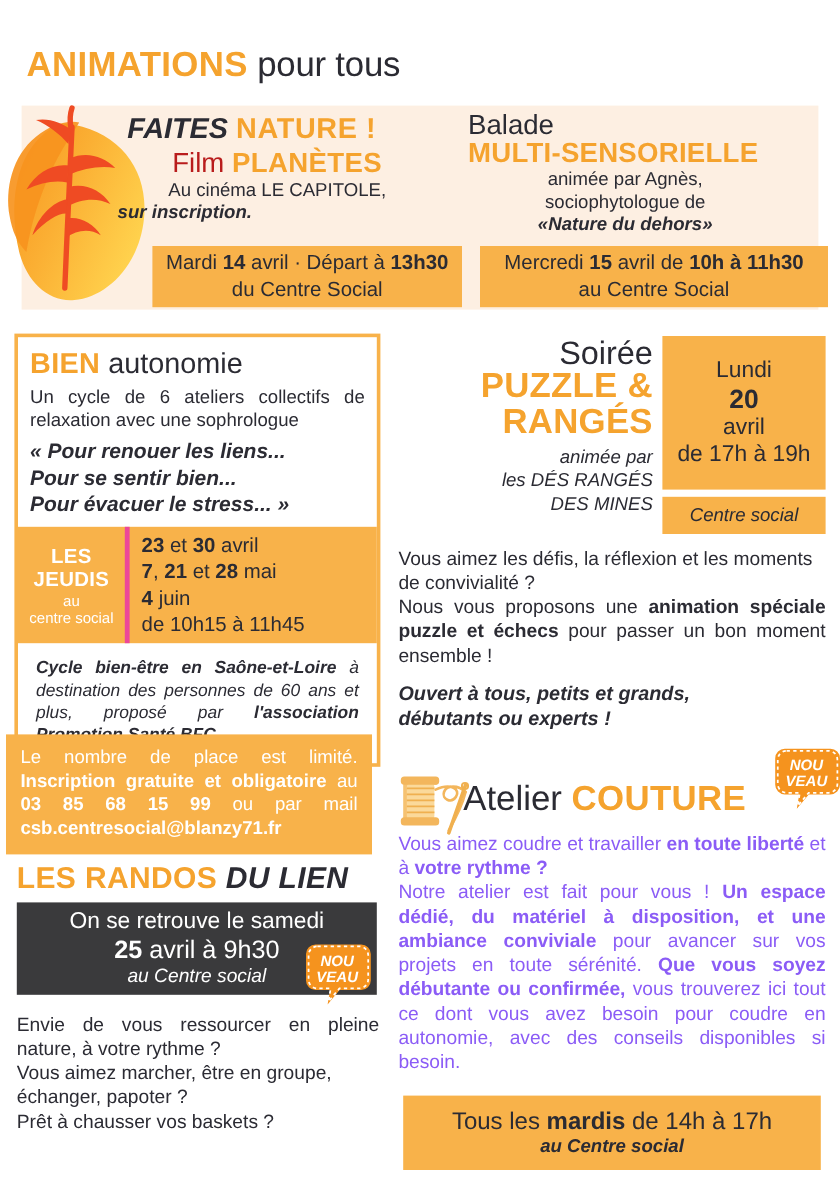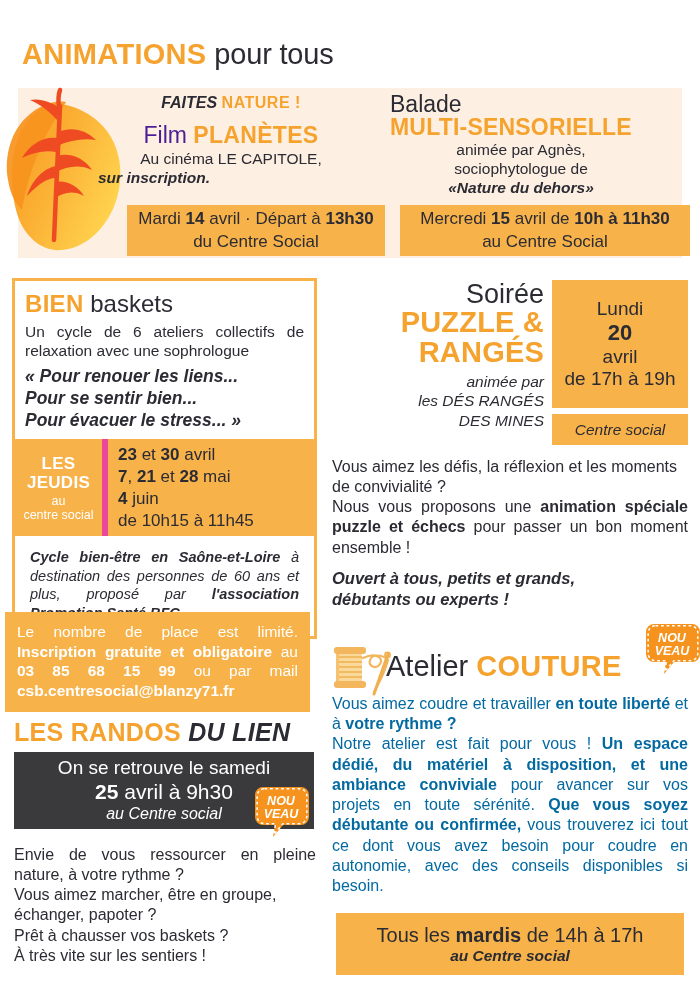--- a/index.html
+++ b/index.html
@@ -59,37 +59,36 @@
     width: 124px;
     height: 184px;
     pointer-events: none;
   }
 
   .faites-nature {
     position: absolute;
     left: 88px;
     top: 6px;
     width: 250px;
-    text-align: center;
-    font-size: 16px;
+    font-size: 24px;
     white-space: nowrap;
   }
   .faites-nature .fn-a { font-weight: 700; font-style: italic; color: #2b2b33; }
   .faites-nature .fn-b { font-weight: 700; color: #f5a32e; letter-spacing: 0.5px; }
 
   .film-line {
     position: absolute;
     left: 88px;
     top: 34px;
     width: 250px;
     text-align: center;
     font-size: 23px;
     white-space: nowrap;
   }
-  .film-line .fl-a { font-weight: 400; color: #4c1d95; margin-top: 32px; }
+  .film-line .fl-a { font-weight: 400; color: #b91c1c; margin-top: 32px; }
   .film-line .fl-b { font-weight: 700; color: #f5a32e; letter-spacing: 0.3px; }
 
   .cine-line {
     position: absolute;
     left: 80px;
     top: 62px;
     width: 266px;
     text-align: center;
     font-size: 15.5px;
     color: #2b2b33;
@@ -201,21 +200,21 @@
 
   .jeudis-row {
     display: flex;
     background: #f8b24a;
     margin: 0;
     min-height: 80px;
   }
   .jeudis-left {
     width: 93px;
     flex: 0 0 93px;
-    border-right: 6px solid #ec4899;
+    border-right: 4px solid #ec4899;
     display: flex;
     flex-direction: column;
     align-items: center;
     justify-content: center;
     padding: 6px 2px;
     text-align: center;
     line-height: 1.12;
   }
   .jeudis-left .jl-1,
   .jeudis-left .jl-2 {
@@ -427,21 +426,21 @@
     height: 66px;
   }
 
   .couture-text {
     position: absolute;
     left: 332px;
     top: 694px;
     width: 356px;
     font-size: 16px;
     line-height: 1.265;
-    color: #0369a1;
+    color: #8b5cf6;
     text-align: justify;
   }
 
   .mardis-chip {
     position: absolute;
     left: 336px;
     top: 913px;
     width: 348px;
     height: 62px;
     background: #f8b24a;
@@ -523,21 +522,21 @@
     <div class="date-chip chip-balade">
       <div class="dc-l1">
         <span>Mercredi </span><span class="b">15</span><span> avril de </span><span class="b">10h à 11h30</span>
       </div>
       <div class="dc-l2">au Centre Social</div>
     </div>
   </div>
 
   <div class="bien-box">
     <div class="bien-title">
-      <span class="bt-a">BIEN</span><span class="bt-b"> baskets</span>
+      <span class="bt-a">BIEN</span><span class="bt-b"> autonomie</span>
     </div>
     <div class="bien-intro">Un cycle de 6 ateliers collectifs de relaxation avec une sophrologue</div>
     <div class="bien-quote">
       <div>« Pour renouer les liens...</div>
       <div>Pour se sentir bien...</div>
       <div>Pour évacuer le stress... »</div>
     </div>
 
     <div class="jeudis-row">
       <div class="jeudis-left">
@@ -586,21 +585,20 @@
     <path d="M10 2 H48 A8 8 0 0 1 56 10 V32 A8 8 0 0 1 48 40 H30 L20 52 L22 40 H10 A8 8 0 0 1 2 32 V10 A8 8 0 0 1 10 2 Z" fill="#f5931e"></path>
     <path d="M10 2 H48 A8 8 0 0 1 56 10 V32 A8 8 0 0 1 48 40 H30 L20 52 L22 40 H10 A8 8 0 0 1 2 32 V10 A8 8 0 0 1 10 2 Z" fill="none" stroke="#ffffff" stroke-width="1.6" stroke-dasharray="3 3" transform="translate(0,0) scale(0.92) translate(2.5,2)"></path>
     <text x="28" y="20" fill="#ffffff" font-family="Liberation Sans, sans-serif" font-size="12.5" font-weight="bold" font-style="italic" text-anchor="middle">NOU</text>
     <text x="28" y="33" fill="#ffffff" font-family="Liberation Sans, sans-serif" font-size="12.5" font-weight="bold" font-style="italic" text-anchor="middle">VEAU</text>
   </svg>
 
   <div class="randos-text">
     <div class="rx-j">Envie de vous ressourcer en pleine nature, à votre rythme ?</div>
     <div>Vous aimez marcher, être en groupe, échanger, papoter ?</div>
     <div>Prêt à chausser vos baskets ?</div>
-    <div>À très vite sur les sentiers !</div>
   </div>
 
   <div class="soiree-wrap">
     <div class="soiree-left">
       <div class="soiree-l1">Soirée</div>
       <div class="soiree-l2">PUZZLE &amp;</div>
       <div class="soiree-l3">RANGÉS</div>
       <div class="soiree-sub">
         <div>animée par</div>
         <div>les DÉS RANGÉS</div>

